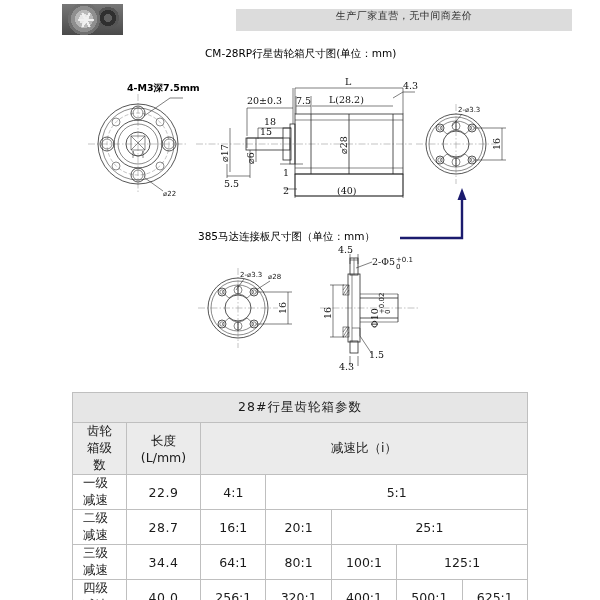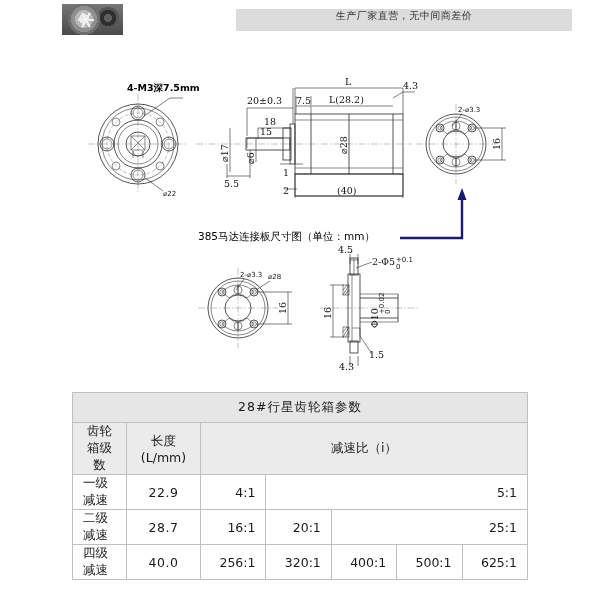--- a/index.html
+++ b/index.html
@@ -72,34 +72,35 @@
     border:1px solid #bfbfbf;height:29px;font-size:12.5px;color:#1a1a1a;
     padding:0 10px;
   }
   td.tbl-title{
     background:#e6e6e6;text-align:center;font-size:17px;height:33px;
     letter-spacing:1px;
   }
   td.hdr{background:#ebebeb;text-align:center;font-size:13px;}
   td.stage{text-align:left;width:76px;font-size:13px;}
   td.len{text-align:center;width:70px;letter-spacing:.5px;}
-  td.ratio{width:62px;text-align:right;margin-left:32px;}
+  td.ratio{width:62px;text-align:center;margin-left:32px;}
 </style>
 </head>
 <body>
 
 <div id="header">
   <div id="logo-img"></div>
   <div id="header-banner">
     <div id="banner-text">生产厂家直营，无中间商差价</div>
   </div>
 </div>
 
 <div id="drawing">
 
+  <div class="dtitle" id="draw-title-1">CM-28RP行星齿轮箱尺寸图(单位：mm)</div>
   <div class="dtitle" id="draw-title-2">385马达连接板尺寸图（单位：mm）</div>
 
   <svg width="600" height="342">
 
     <g>
       <line class="ctr" x1="88" y1="108" x2="188" y2="108"></line>
       <line class="ctr" x1="138" y1="58" x2="138" y2="158"></line>
       <circle class="ln" cx="138" cy="108" r="40"></circle>
       <circle class="ln-thin" cx="138" cy="108" r="36"></circle>
       <circle class="ln" cx="138" cy="108" r="24"></circle>
@@ -362,20 +363,28 @@
     </tr>
 
     <tr>
       <td class="stage">二级减速</td>
       <td class="len">28.7</td>
       <td class="ratio">16:1</td>
       <td class="ratio">20:1</td>
       <td class="ratio" colspan="3">25:1</td>
     </tr>
 
+    <tr>
+      <td class="stage">三级减速</td>
+      <td class="len">34.4</td>
+      <td class="ratio">64:1</td>
+      <td class="ratio">80:1</td>
+      <td class="ratio">100:1</td>
+      <td class="ratio" colspan="2">125:1</td>
+    </tr>
 
     <tr>
       <td class="stage">四级减速</td>
       <td class="len">40.0</td>
       <td class="ratio">256:1</td>
       <td class="ratio">320:1</td>
       <td class="ratio">400:1</td>
       <td class="ratio">500:1</td>
       <td class="ratio">625:1</td>
     </tr>

